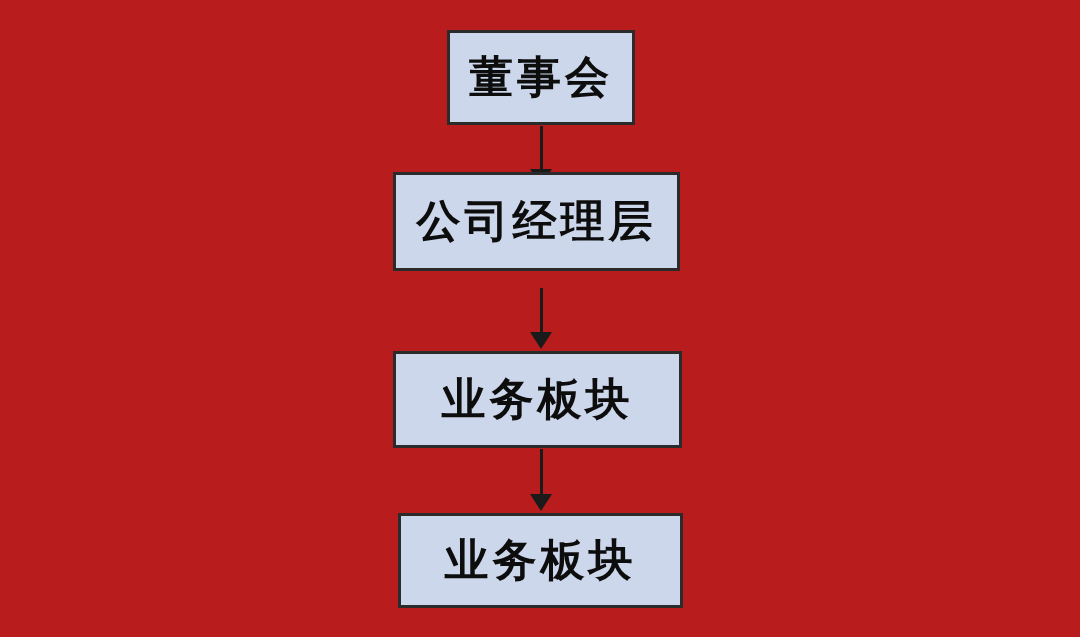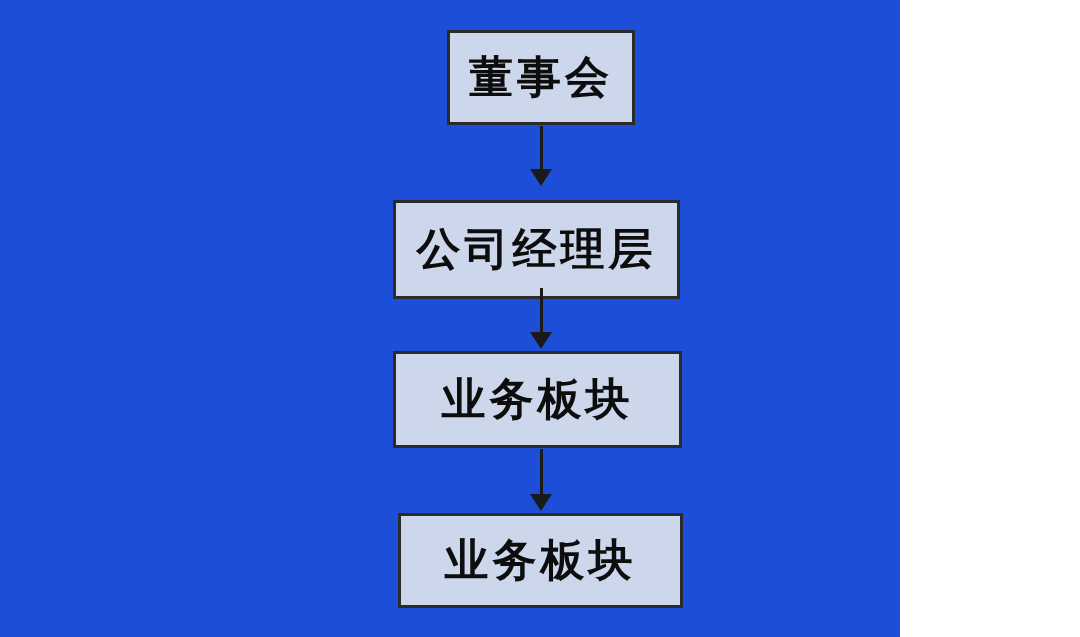--- a/index.html
+++ b/index.html
@@ -2,42 +2,42 @@
 <html><head>
 <meta charset="utf-8">
 <style>
   html, body {
     margin: 0;
     padding: 0;
     background: #ffffff;
   }
   .canvas {
     position: relative;
-    width: 900px;
+    width: 1080px;
     height: 637px;
-    background: #1d4ed8;
+    background: #b91c1c;
     font-family: "DejaVu Sans", "Liberation Sans", sans-serif;
     overflow: hidden;
   }
   .node {
     position: absolute;
     background: #ccd7eb;
     border: 3px solid #2b2b2b;
     box-sizing: border-box;
     display: flex;
     align-items: center;
     justify-content: center;
     font-size: 44px;
     font-weight: bold;
     color: #0d0d0d;
     letter-spacing: 4px;
     white-space: nowrap;
   }
   .node-board      { left: 447px; top: 30px;  width: 188px; height: 95px; }
-  .node-management { left: 393px; top: 200px; width: 287px; height: 99px; }
+  .node-management { left: 393px; top: 172px; width: 287px; height: 99px; }
   .node-department { left: 393px; top: 351px; width: 289px; height: 97px; }
   .node-segment    { left: 398px; top: 513px; width: 285px; height: 95px; text-align: center; }
 
   .arrow {
     position: absolute;
     width: 26px;
     display: flex;
     flex-direction: column;
     align-items: center;
   }

